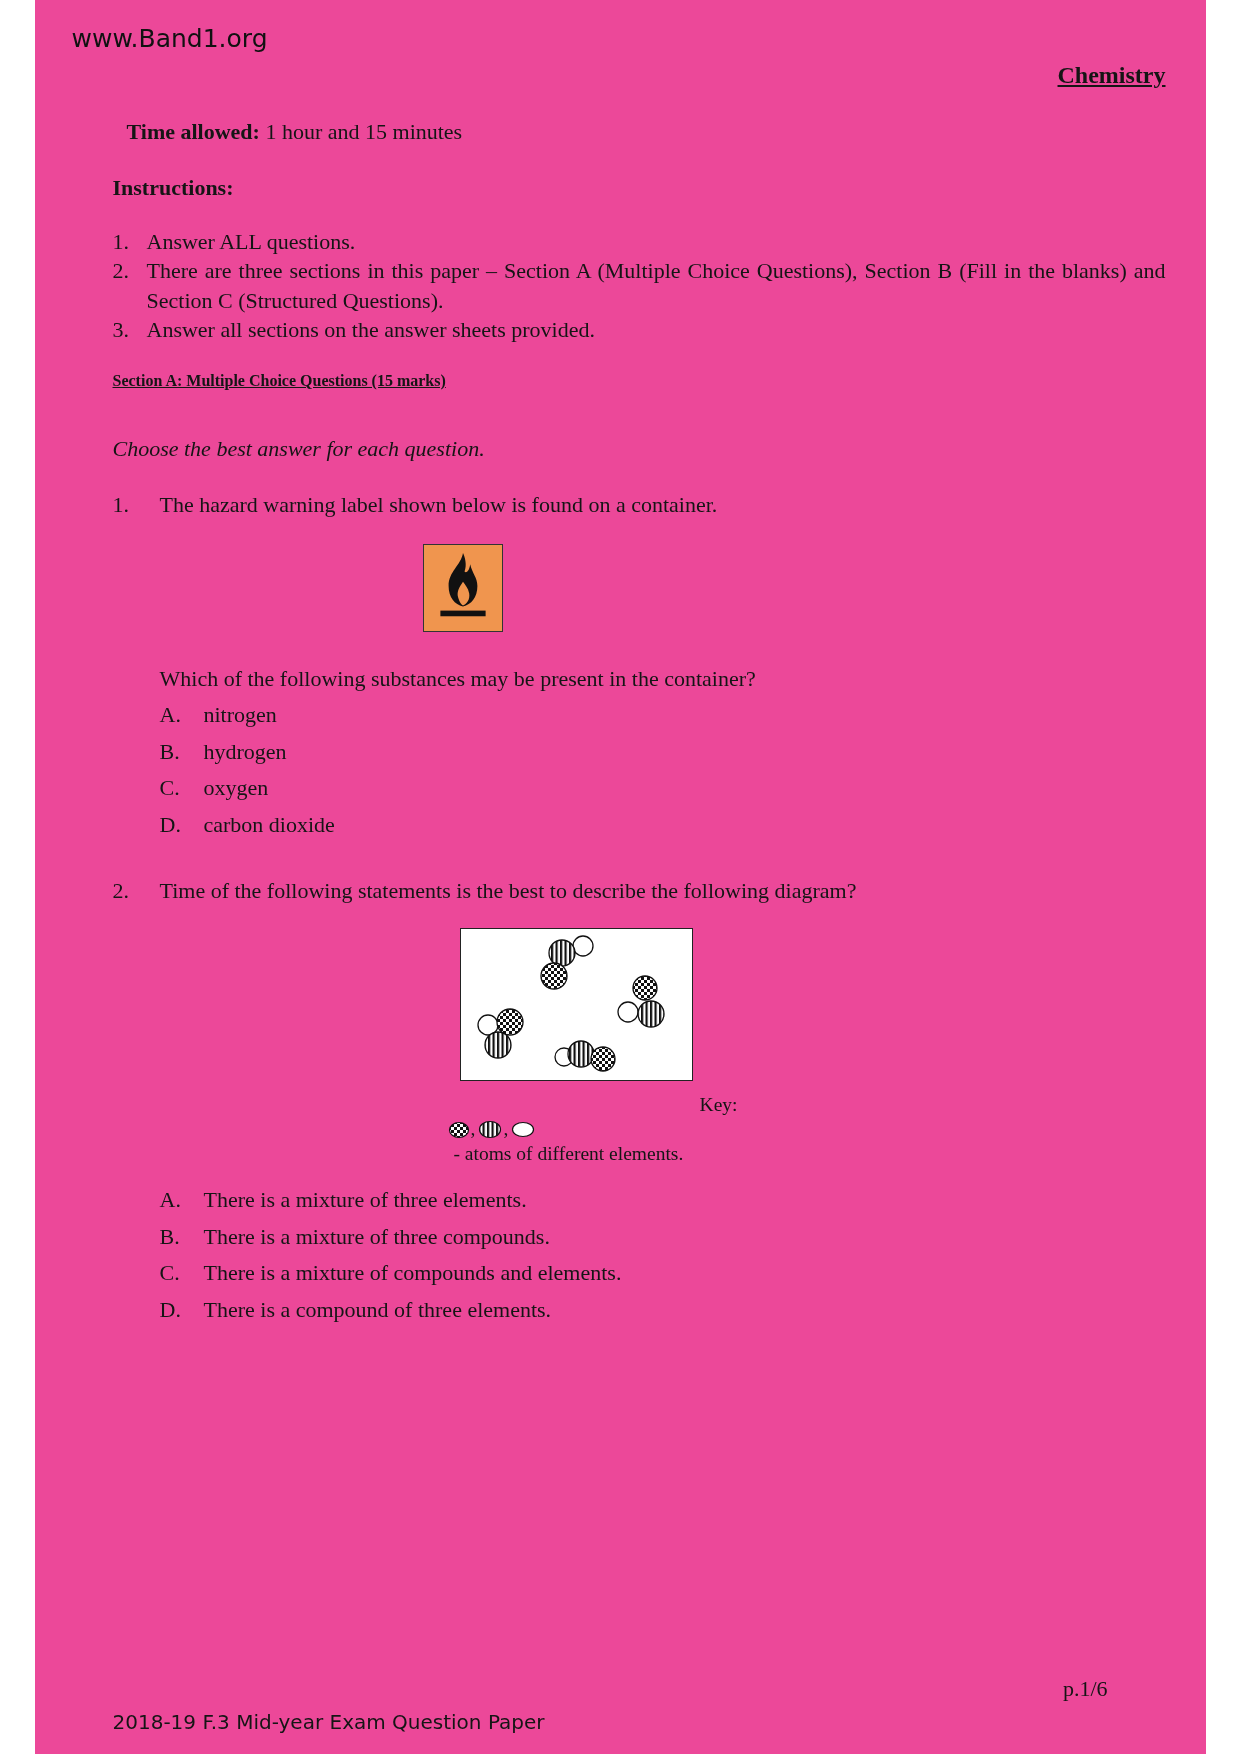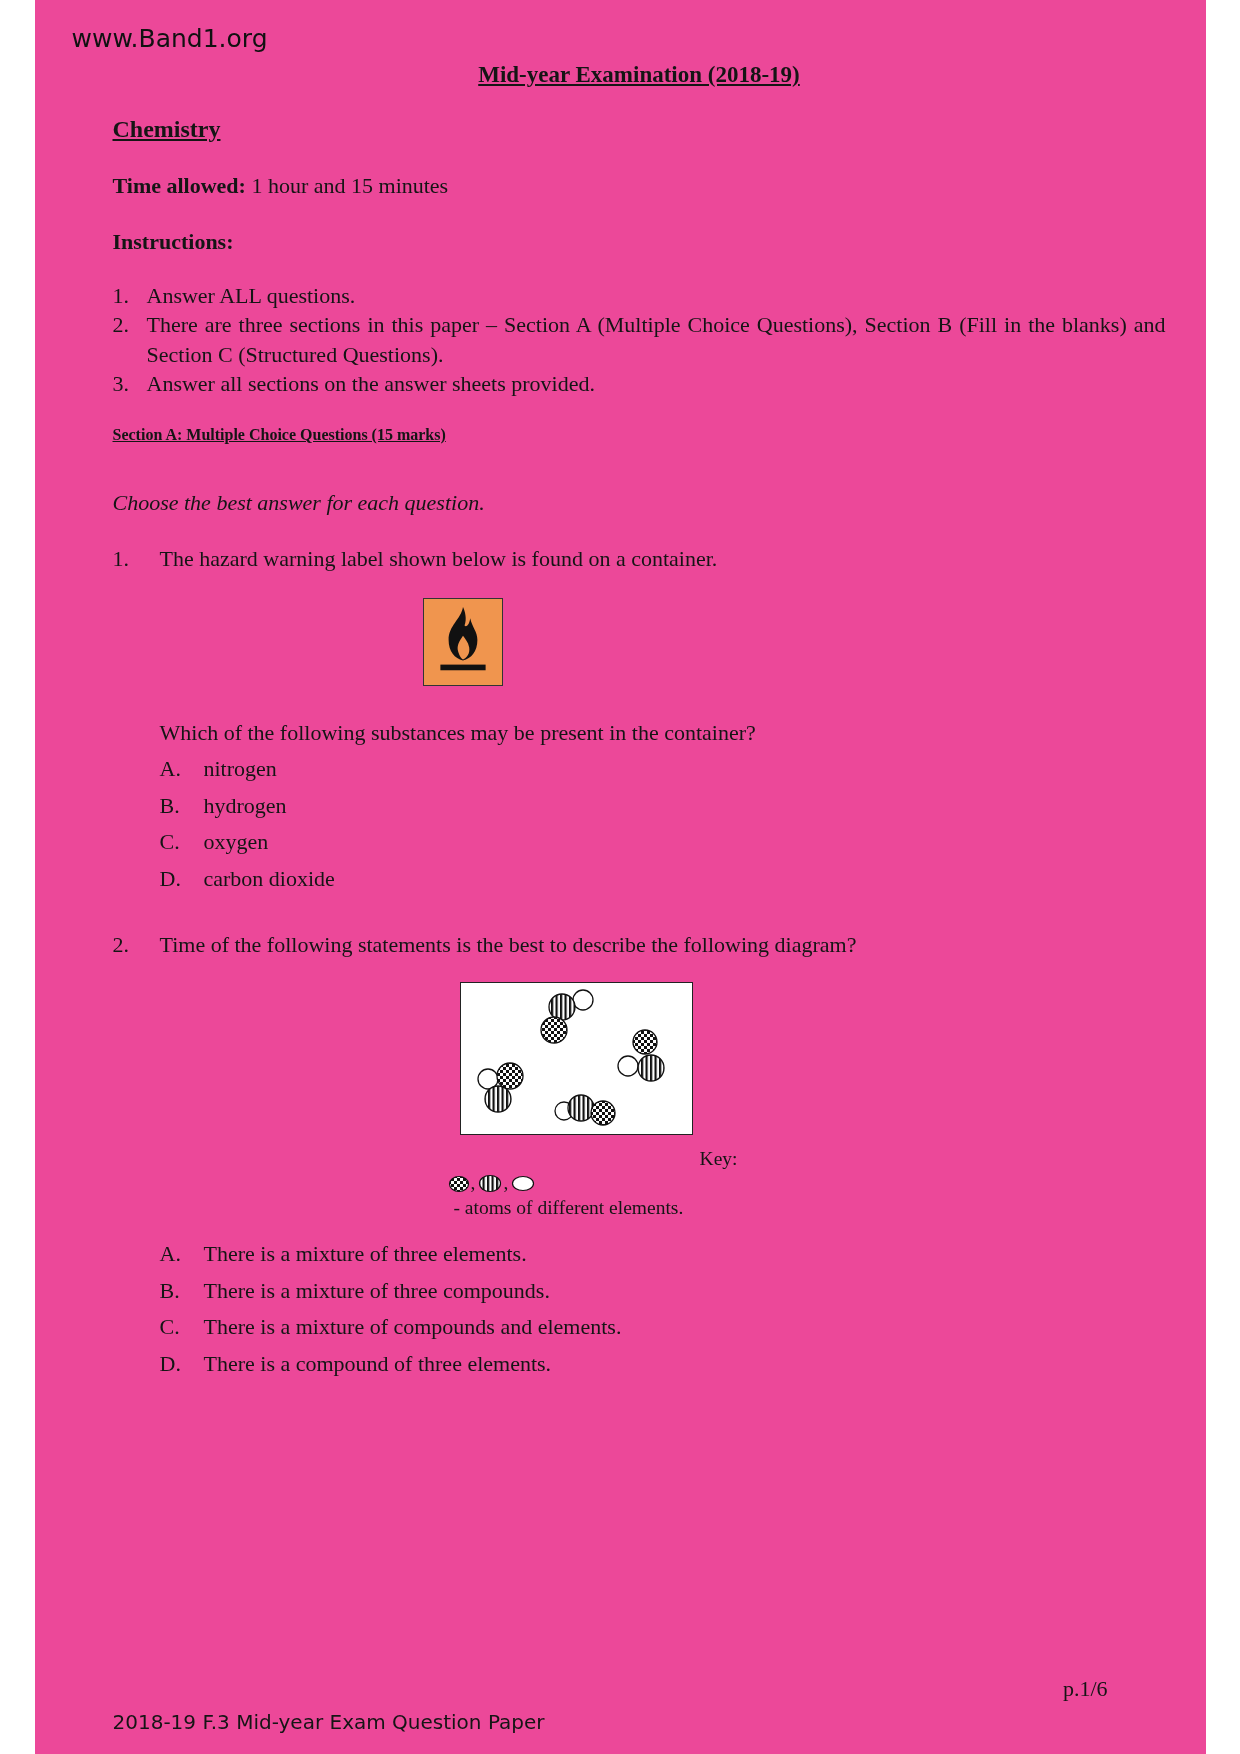--- a/index.html
+++ b/index.html
@@ -21,28 +21,28 @@
     font-size:25px; color:#111;
   }
   .title {
     margin-top:40px;
     text-align:center;
     font-weight:bold;
     font-size:23px;
     text-decoration:underline;
   }
   .subject {
-    margin-top:28px;
-    text-align:left;
+    margin-top:40px;
+    text-align:right;
     font-weight:bold;
     font-size:24px;
     text-decoration:underline;
   }
   .meta-line { margin-top:30px; }
-  .meta-line b { font-weight:bold; }
+  .meta-line b { font-weight:bold;margin-left:14px; }
   .bold { font-weight:bold; }
   .inst-list { margin-top:26px; }
   .inst-item { display:flex; line-height:1.33; }
   .inst-num { width:34px; flex:0 0 34px; }
   .inst-text { flex:1; }
   .justify { text-align:justify; }
   .section-heading {
     margin-top:28px;
     font-weight:bold;
     text-decoration:underline;
@@ -107,21 +107,20 @@
       </pattern>
       <pattern id="stripes" width="4.5" height="4.5" patternUnits="userSpaceOnUse">
         <rect width="4.5" height="4.5" fill="#ffffff"></rect>
         <rect width="2.2" height="4.5" fill="#111111"></rect>
       </pattern>
     </defs>
   </svg>
 
   <div class="watermark">www.Band1.org</div>
 
-  <div class="title">Mid-year Examination (2018-19)</div>
   <div class="subject">Chemistry</div>
 
 
   <div class="meta-line">
     <b>Time allowed:</b>
     <span>1 hour and 15 minutes</span>
   </div>
 
 
   <div class="meta-line bold">Instructions:</div>

